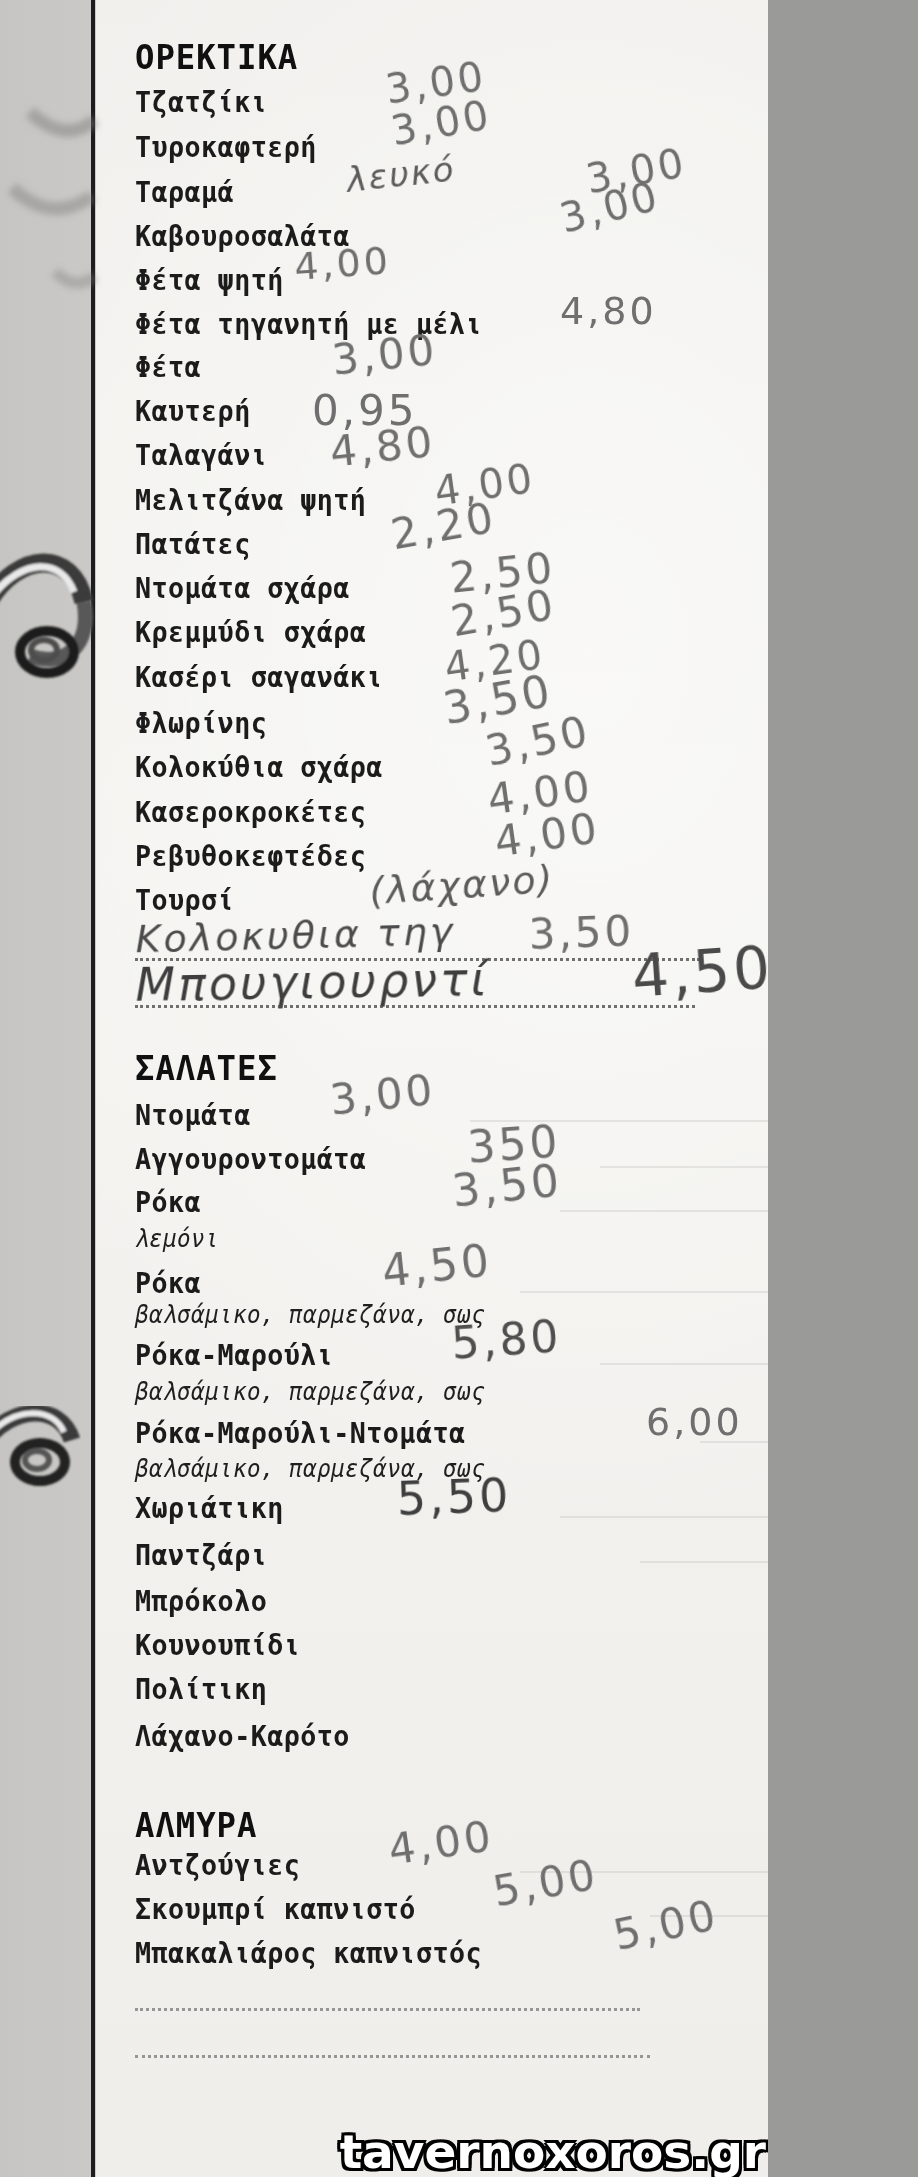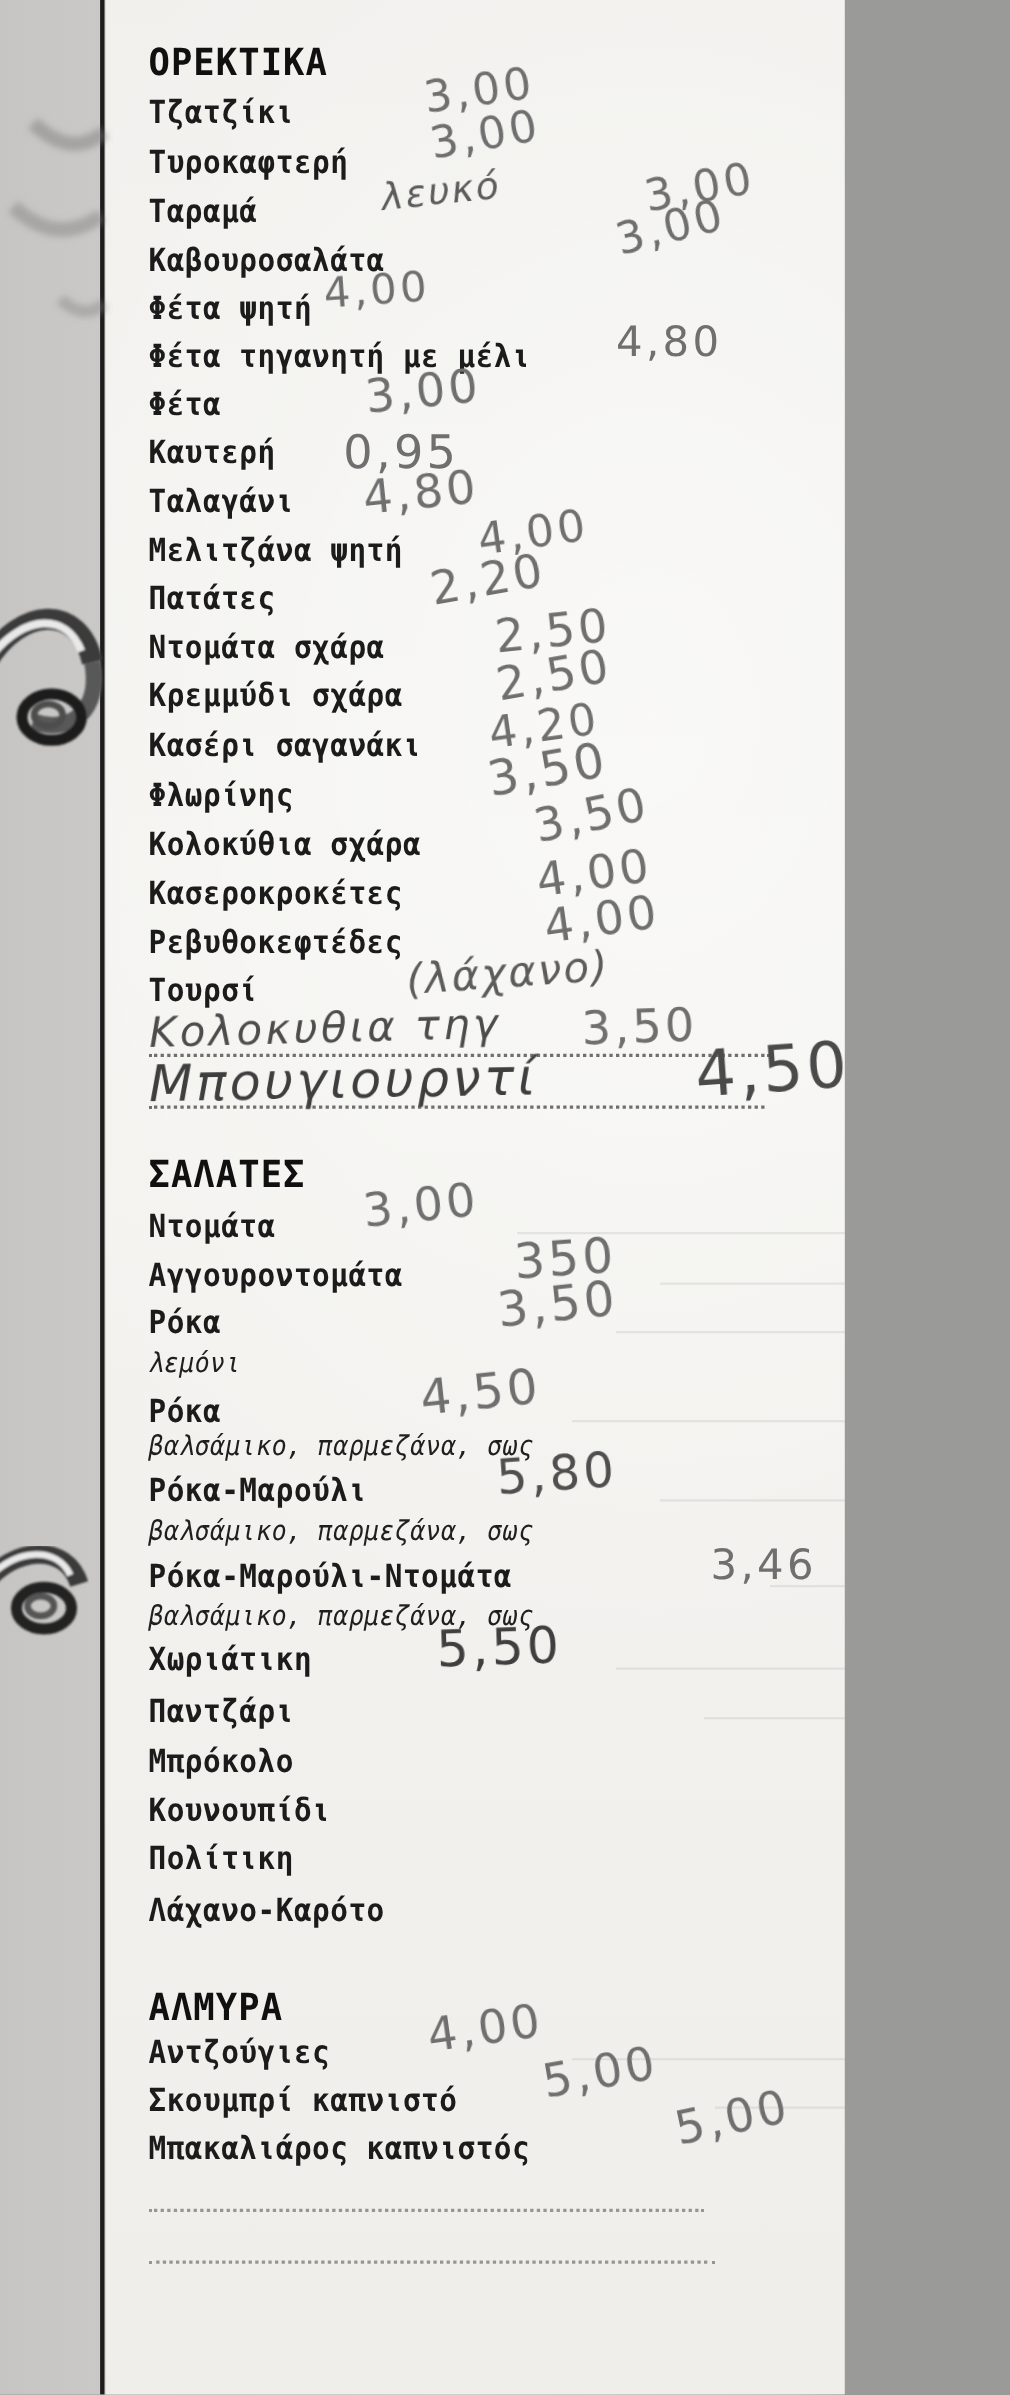--- a/index.html
+++ b/index.html
@@ -129,21 +129,21 @@
       <div class="lab" style="left: 135px; top: 1188px;">Ρόκα</div>
       <div class="price" style="left: 450px; top: 1170px; transform: rotate(-6deg); font-size: 44px;">3,50</div>
       <div class="sub" style="left: 135px; top: 1226px;">λεμόνι</div>
       <div class="lab" style="left: 135px; top: 1269px;">Ρόκα</div>
       <div class="price" style="left: 380px; top: 1250px; transform: rotate(-6deg); font-size: 44px;">4,50</div>
       <div class="sub" style="left: 135px; top: 1302px;">βαλσάμικο, παρμεζάνα, σως</div>
       <div class="lab" style="left: 135px; top: 1341px;">Ρόκα-Μαρούλι</div>
       <div class="price" style="left: 450px; top: 1322px; transform: rotate(-4deg); font-size: 44px; color: rgb(79, 79, 79);">5,80</div>
       <div class="sub" style="left: 135px; top: 1379px;">βαλσάμικο, παρμεζάνα, σως</div>
       <div class="lab" style="left: 135px; top: 1419px;">Ρόκα-Μαρούλι-Ντομάτα</div>
-      <div class="price" style="left: 646px; top: 1403px; transform: rotate(0deg); font-size: 38px;">3,46</div>
+      <div class="price" style="left: 646px; top: 1403px; transform: rotate(0deg); font-size: 38px;">6,00</div>
       <div class="sub" style="left: 135px; top: 1456px;">βαλσάμικο, παρμεζάνα, σως</div>
       <div class="lab" style="left: 135px; top: 1494px;">Χωριάτικη</div>
       <div class="price" style="left: 396px; top: 1476px; transform: rotate(-2deg); font-size: 46px; color: rgb(63, 63, 63);">5,50</div>
       <div class="lab" style="left: 135px; top: 1541px;">Παντζάρι</div>
       <div class="lab" style="left: 135px; top: 1587px;">Μπρόκολο</div>
       <div class="lab" style="left: 135px; top: 1631px;">Κουνουπίδι</div>
       <div class="lab" style="left: 135px; top: 1675px;">Πολίτικη</div>
       <div class="lab" style="left: 135px; top: 1722px;">Λάχανο-Καρότο</div>
       <div class="sec-title" style="left: 135px; top: 1808px;">ΑΛΜΥΡΑ</div>
       <div class="lab" style="left: 135px; top: 1851px;">Αντζούγιες</div>
@@ -163,13 +163,14 @@
   <div class="faintline" style="left:600px;top:1166px;width:250px;"></div>
   <div class="faintline" style="left:560px;top:1210px;width:290px;"></div>
   <div class="faintline" style="left:520px;top:1291px;width:330px;"></div>
   <div class="faintline" style="left:600px;top:1363px;width:250px;"></div>
   <div class="faintline" style="left:700px;top:1441px;width:155px;"></div>
   <div class="faintline" style="left:560px;top:1516px;width:290px;"></div>
   <div class="faintline" style="left:640px;top:1561px;width:210px;"></div>
   <div class="faintline" style="left:520px;top:1871px;width:330px;"></div>
   <div class="faintline" style="left:650px;top:1915px;width:200px;"></div>
 
+  <div class="watermark">tavernoxoros.gr</div>
 </div>
 
 </body></html>

